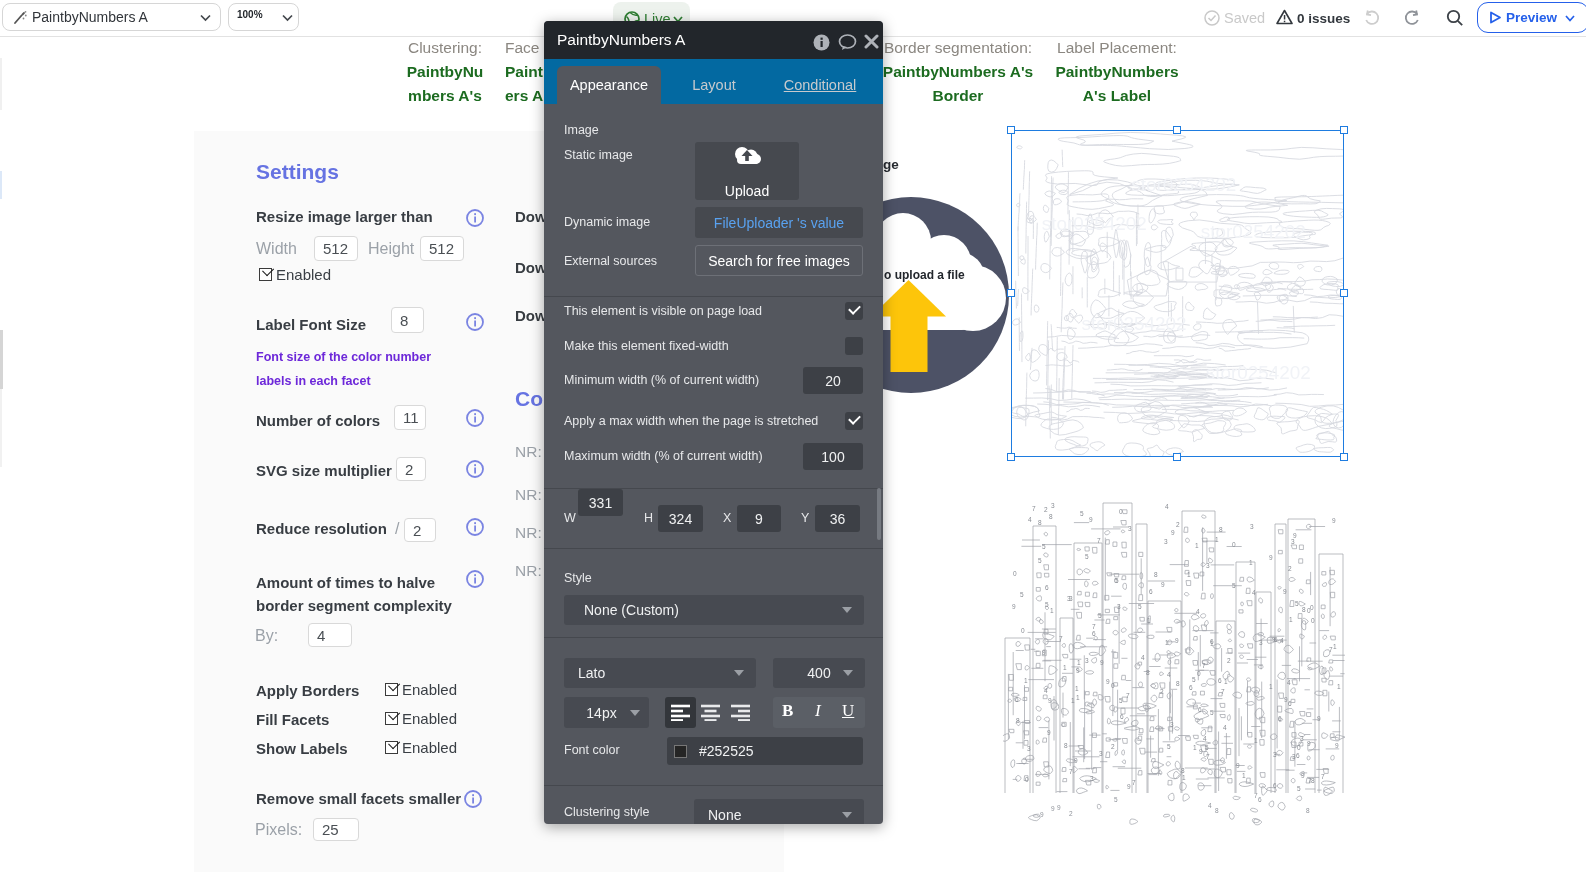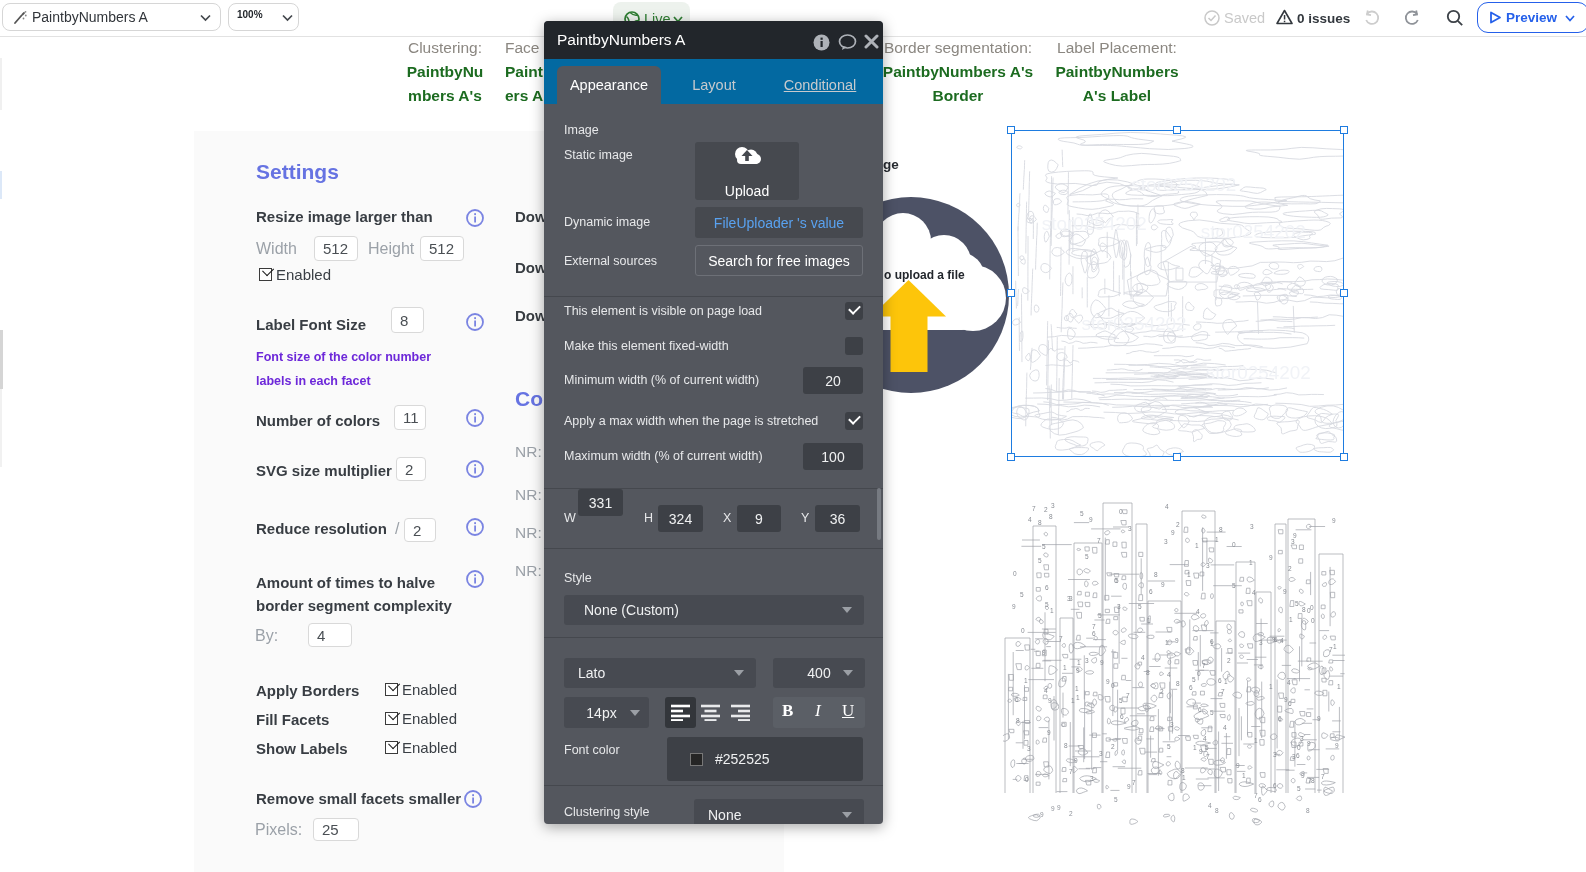--- a/index.html
+++ b/index.html
@@ -1449,21 +1449,21 @@
       </svg>
   </div>
 
   <div class="abs" style="left:229px;top:676px;width:92px;height:31px;background:#5b5f66;border-radius:3px;color:#fff;font-family:'Liberation Serif',serif;font-size:17px;">
     <span class="abs" style="left:9px;top:4px;font-weight:bold;">B</span>
     <span class="abs" style="left:42px;top:4px;font-style:italic;">I</span>
     <span class="abs" style="left:69px;top:4px;text-decoration:underline;">U</span>
   </div>
 
   <div class="plbl" style="left:20px;top:722px;">Font color</div>
-  <div class="pinp" style="left:123px;top:716px;width:196px;height:44px;justify-content:flex-start;padding-left:23px;">
+  <div class="pinp" style="left:123px;top:716px;width:196px;height:28px;justify-content:flex-start;padding-left:7px;">
     <span style="display:inline-block;width:13px;height:13px;background:#252525;border:1px solid #777;"></span>
     <span style="margin-left:12px;">#252525</span>
   </div>
 
   <div class="pdiv" style="top:764px;"></div>
 
   <div class="plbl" style="left:20px;top:784px;">Clustering style</div>
   <div class="psel" style="left:150px;top:778px;width:170px;height:31px;padding-left:14px;">None<span class="tri"></span></div>
 
   <div class="abs" style="left:333px;top:467px;width:4px;height:52px;background:#767a81;border-radius:2px;"></div>

